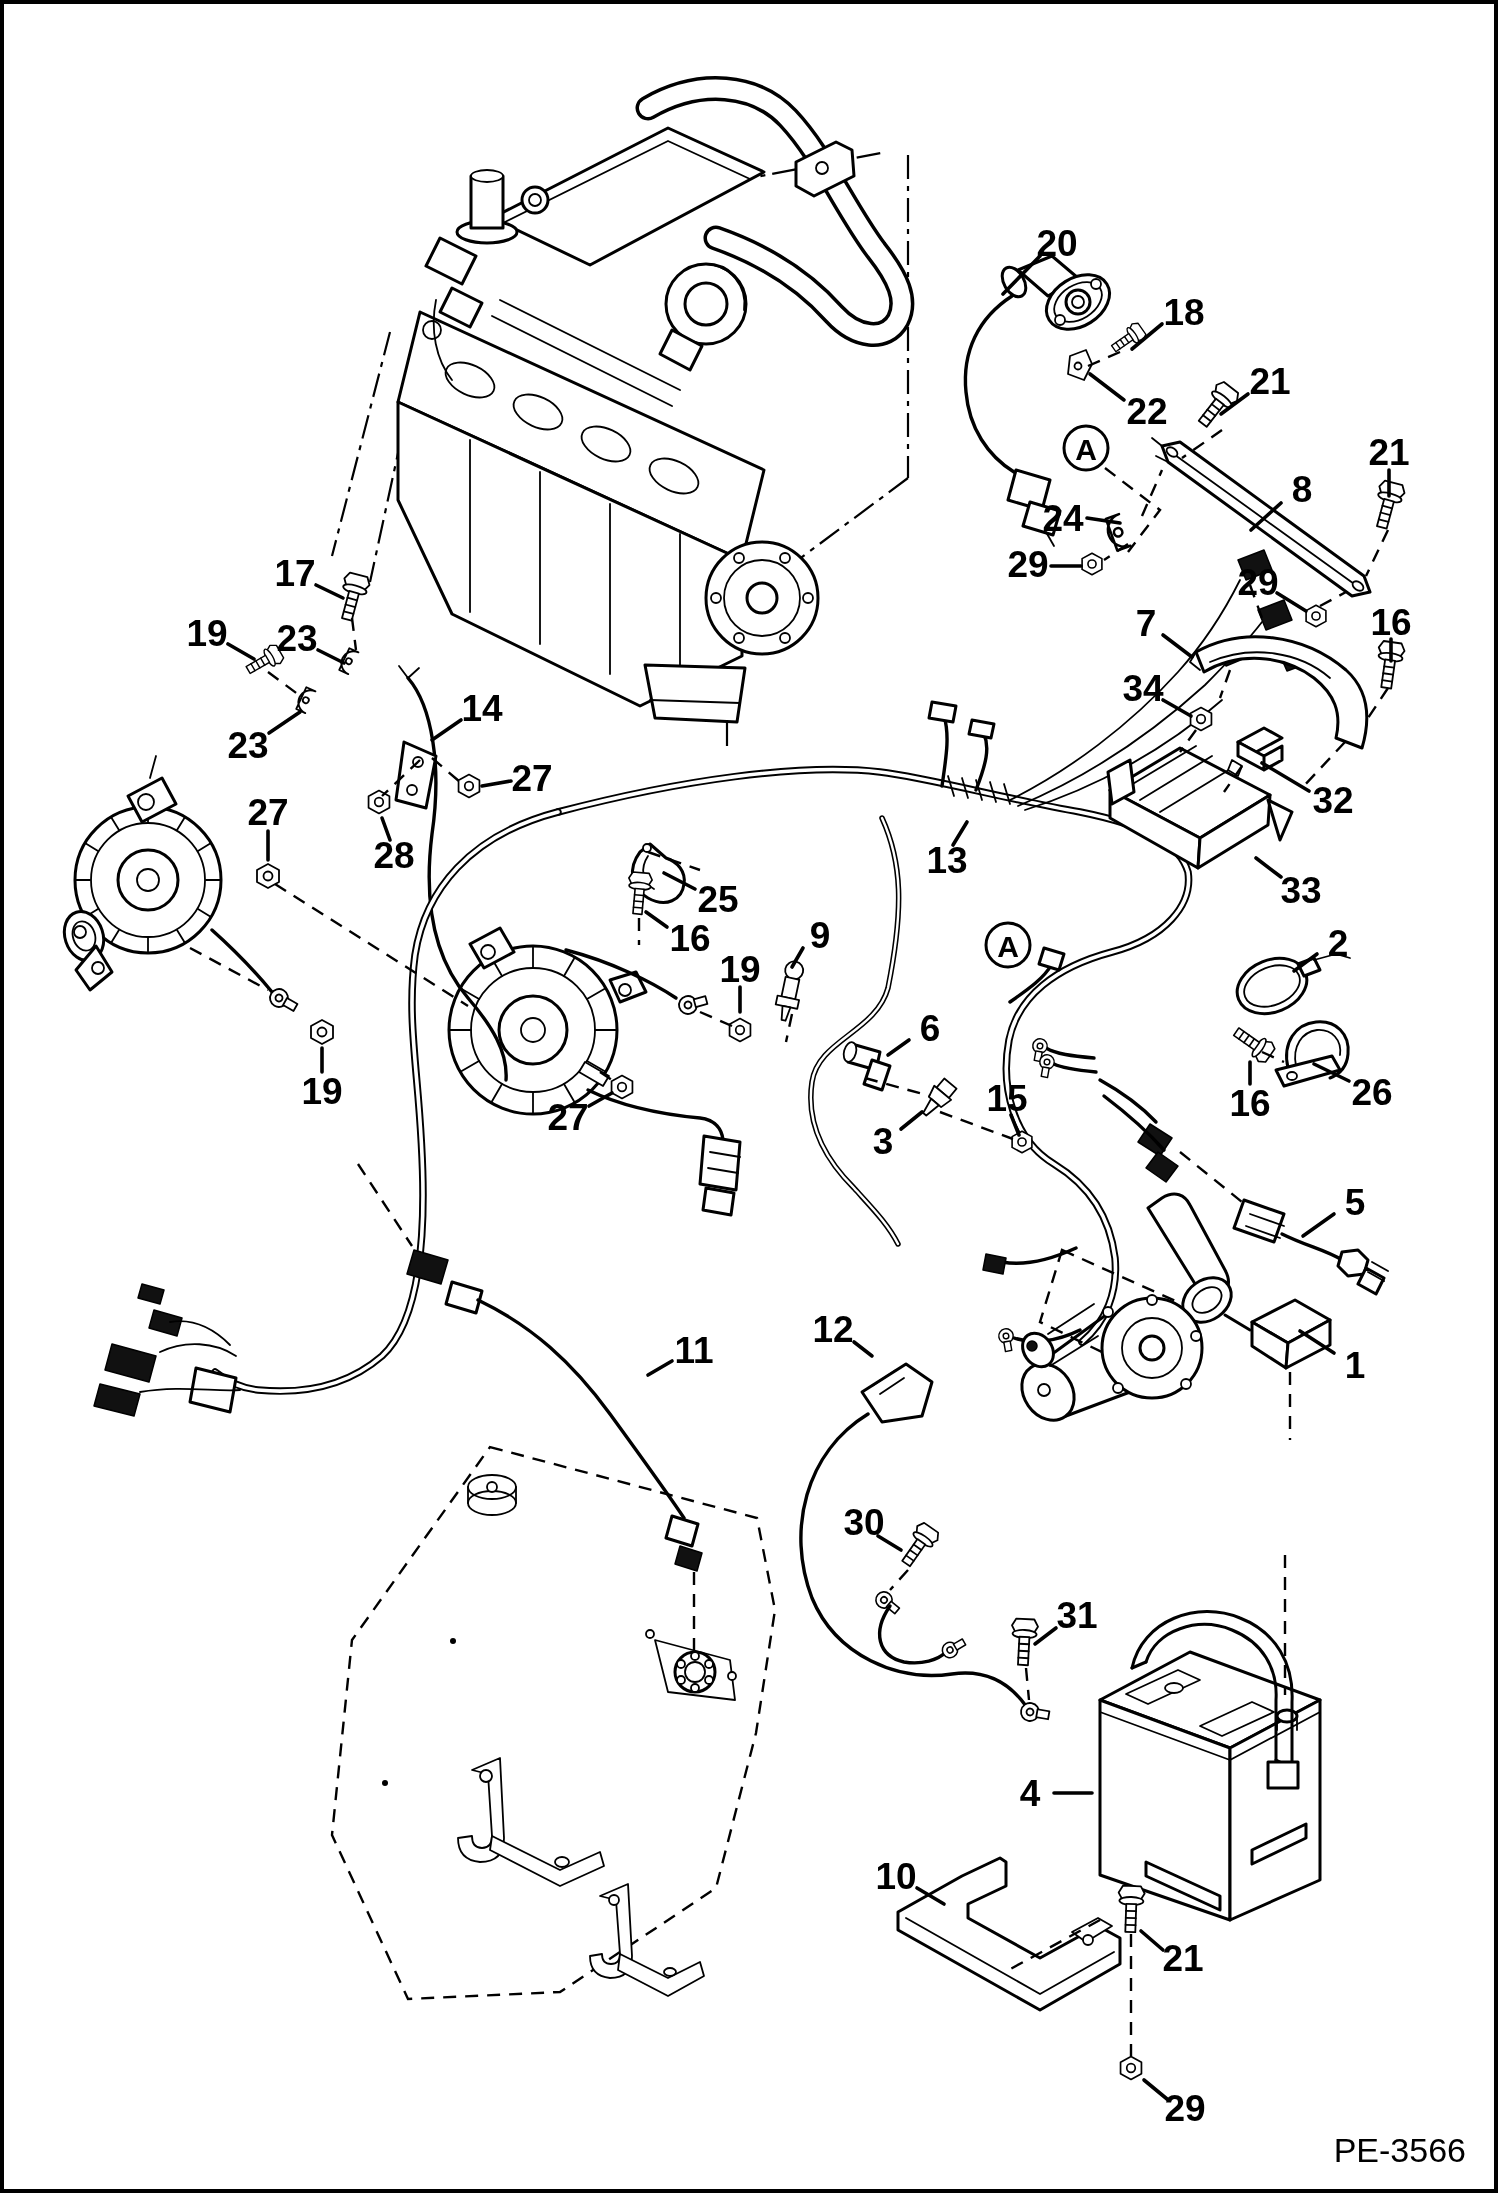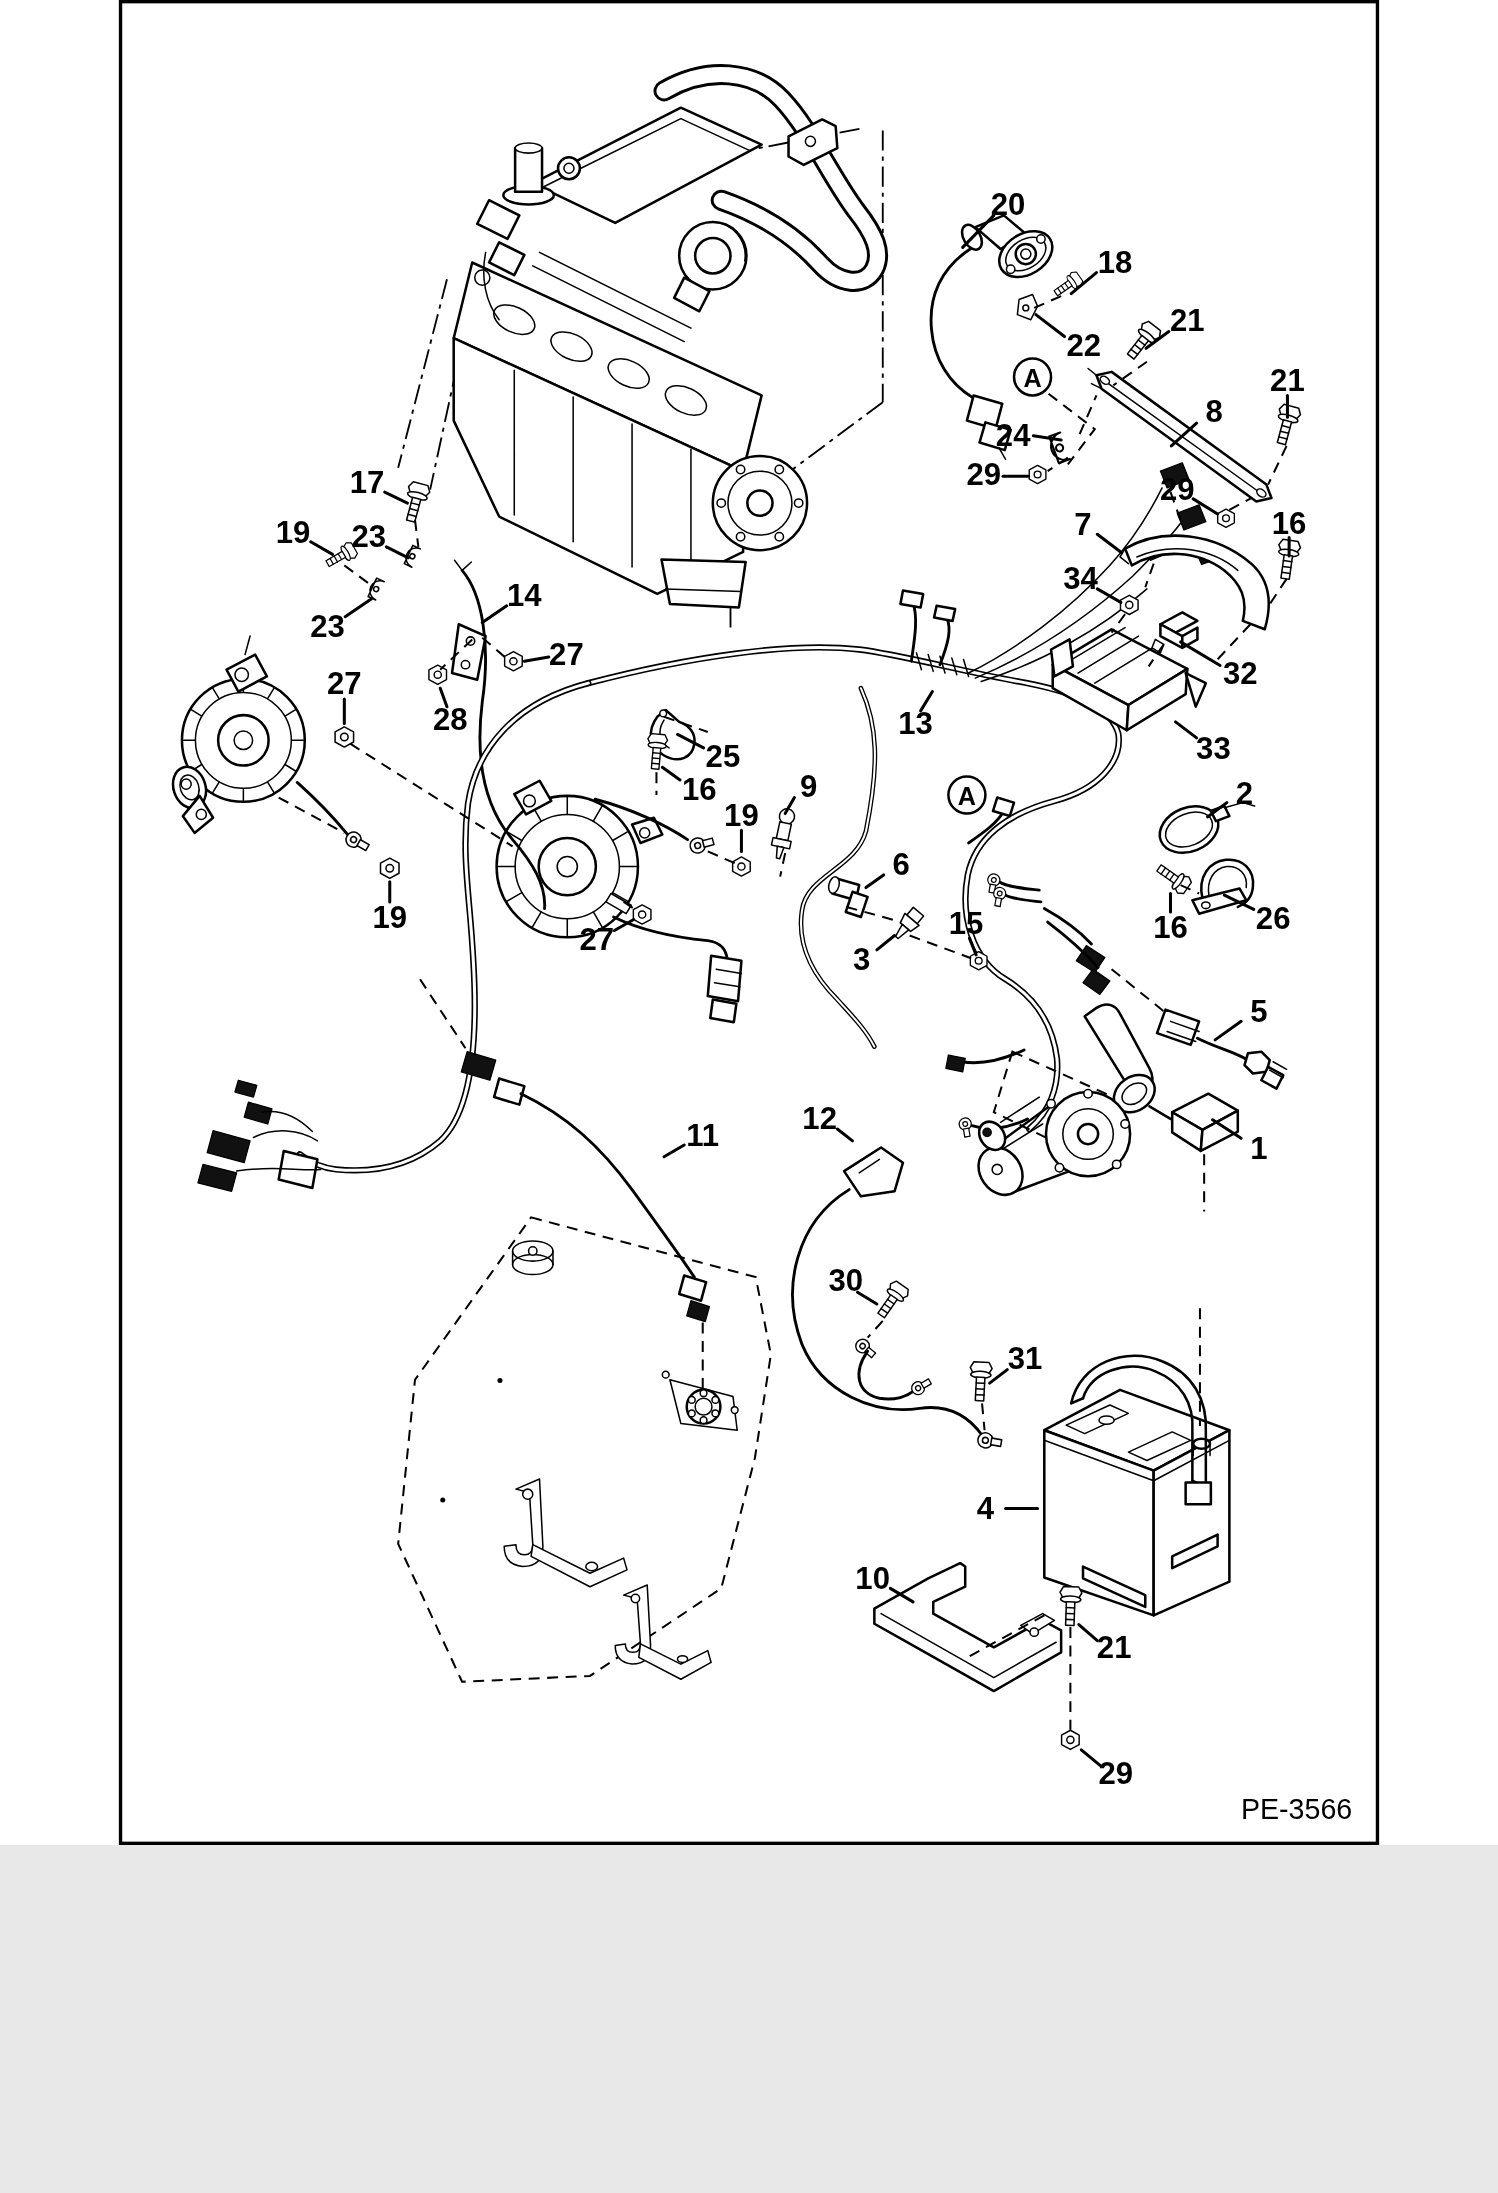--- a/index.html
+++ b/index.html
@@ -1,16 +1,16 @@
 <!DOCTYPE html>
 <html><head>
 <meta charset="utf-8">
 <style>
   html,body{margin:0;padding:0;background:#e8e8e8;}
-  .page{width:1498px;height:1845px;margin:0 auto;background:#ffffff;position:relative;}
+  .page{width:1498px;height:2193px;margin:0 auto;background:#ffffff;position:relative;}
   svg{display:block;width:100%;height:100%;}
   
   .ln   {fill:none;stroke:#000;stroke-width:3;stroke-linecap:round;stroke-linejoin:round;}
   .ln2  {fill:none;stroke:#000;stroke-width:1.8;stroke-linecap:round;stroke-linejoin:round;}
   .fw   {fill:#fff;stroke:#000;stroke-width:3;stroke-linejoin:round;}
   .fw2  {fill:#fff;stroke:#000;stroke-width:1.8;stroke-linejoin:round;}
   .fb   {fill:#111;stroke:#000;stroke-width:1.5;stroke-linejoin:round;}
   .dash {fill:none;stroke:#000;stroke-width:2.4;stroke-dasharray:13 9;}
   .dashdot{fill:none;stroke:#000;stroke-width:2.2;stroke-dasharray:24 7 5 7;}
   .tube {fill:none;stroke:#000;stroke-width:7.5;stroke-linecap:round;}

